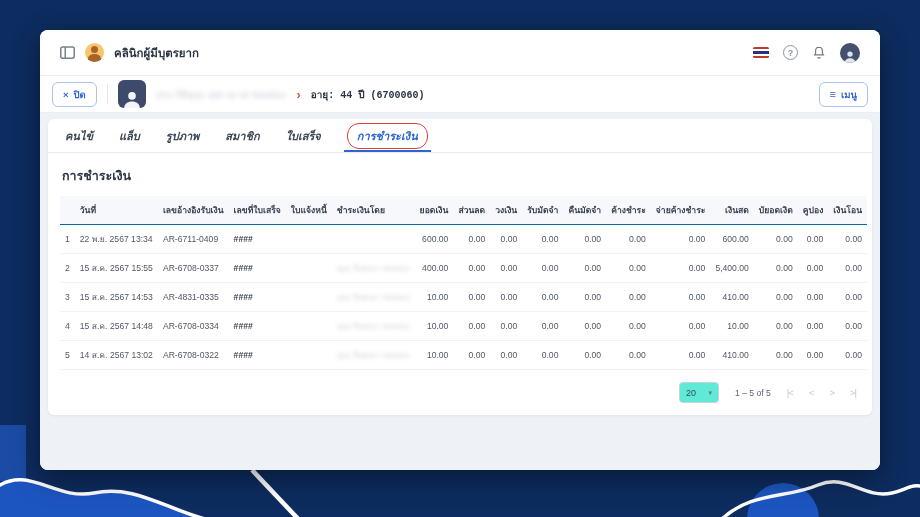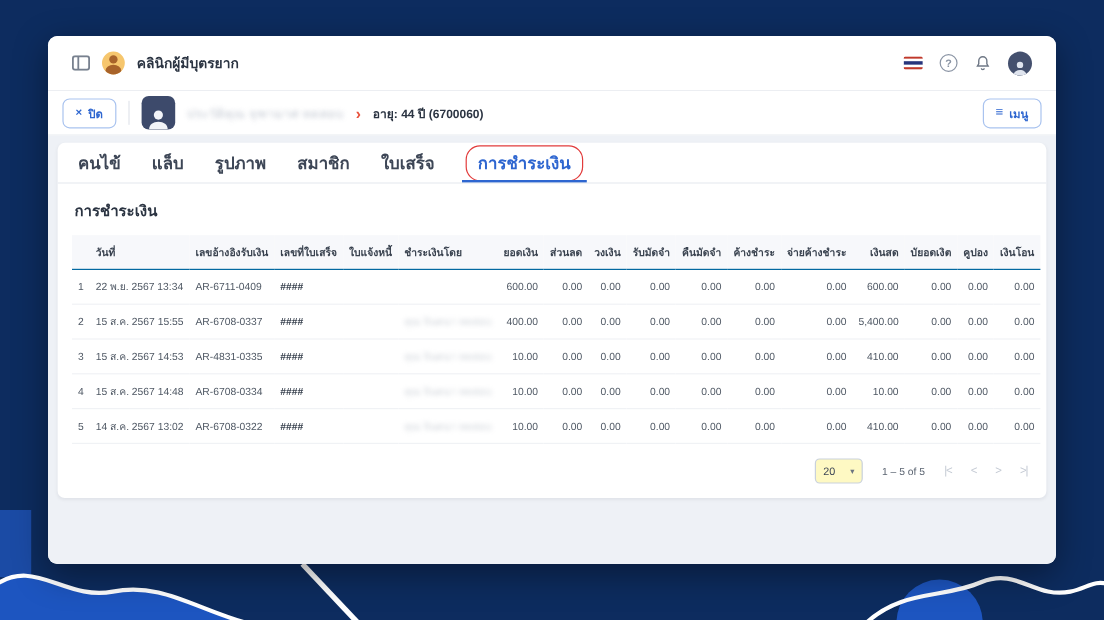--- a/index.html
+++ b/index.html
@@ -35,50 +35,50 @@
   
   .patientbar { height:37px; flex:0 0 37px; display:flex; align-items:center; gap:10px; padding:0 12px;
                 border-bottom:1px solid #eceef2; background:#fff; }
   .btn-outline { display:inline-flex; align-items:center; gap:5px; border:1px solid #a9c3ef; border-radius:6px;
                  background:#fff; color:#2e66d0; font-size:9.5px; font-weight:700; padding:4px 10px; cursor:pointer; }
   .vdivider { width:1px; height:20px; background:#e1e5ec; }
   .patient-avatar { width:28px; height:28px; border-radius:6px; background:#3d4a6b; overflow:hidden;
                     display:flex; align-items:flex-end; justify-content:center; flex:0 0 28px; }
   .redacted-name { font-size:10px; color:#b3bac6; filter:blur(2.4px); opacity:.85; letter-spacing:.5px; }
   .chevron-red { color:#e8503a; font-size:13px; font-weight:700; line-height:1; }
-  .age-text { font-size:10px; font-weight:700; color:#2b3442; }
+  .age-text { font-size:10px; font-weight:700; color:#2b3442;font-family:Liberation Mono, monospace; }
   .menubtn { margin-left:auto; }
   .menu-glyph { font-size:11px; line-height:1; }
 
   
   .bodyarea { flex:1; background:#eef1f6; padding:6px 8px 0; }
   .panel { background:#fff; border-radius:6px; box-shadow:0 1px 3px rgba(16,24,40,.06); overflow:hidden; }
 
   .tabbar { display:flex; align-items:stretch; height:34px; border-bottom:1px solid #e8ebf0; padding:0 4px; }
-  .tab { position:relative; display:flex; align-items:center; padding:0 13px; font-size:14px; font-weight:600;
-         color:#3d4656; cursor:pointer; white-space:nowrap; }
+  .tab { position:relative; display:flex; align-items:center; padding:0 13px; font-size:11px; font-weight:600;
+         color:#3d4656; cursor:pointer; white-space:nowrap;font-style:italic; }
   .tab.active { color:#2e66d0; font-weight:700; }
   .tab.active::after { content:""; position:absolute; left:10px; right:10px; bottom:0; height:2px; background:#2e66d0; }
   .tab .annotated { border:1.5px solid #e23c3c; border-radius:12px; padding:3px 9px; }
 
   .content { padding:13px 12px 12px; }
   .section-title { font-size:12.5px; font-weight:700; color:#2b3442; margin:0 0 10px 2px; }
 
   table { width:100%; border-collapse:collapse; table-layout:auto; }
   th, td { font-size:8.6px; padding:7px 5px; white-space:nowrap; text-align:left; }
   thead tr { background:#f7f8fb; }
   th { color:#39424f; font-weight:700; border-bottom:1px solid #0369a1; }
   td { color:#4f5864; border-bottom:1px solid #f0f2f5; }
   th.num, td.num { text-align:right; }
   td.receipt { color:#39424f; font-weight:700; }
   .redacted { filter:blur(2.2px); opacity:.5; color:#9aa3b0; }
 
   .pagination { display:flex; align-items:center; justify-content:flex-end; gap:16px; margin-top:12px; padding-right:4px; }
   .page-size { display:flex; align-items:center; justify-content:space-between; width:40px; height:21px;
-               border:1px solid #c9d1dc; border-radius:4px; padding:0 6px; font-size:9px; color:#3d4656; cursor:pointer; background:#fef9c3; }
+               border:1px solid #c9d1dc; border-radius:4px; padding:0 6px; font-size:9px; color:#3d4656; cursor:pointer; background:#5eead4; }
   .page-size .caret { font-size:7px; color:#6b7480; }
   .range-label { font-size:8.6px; color:#5c6572;text-align:center; }
   .pager { display:flex; align-items:center; gap:16px; }
   .pager span { font-size:9.5px; color:#c3c9d3; letter-spacing:-1px; cursor:default; }
 </style>
 </head>
 <body>
 
 <div class="stage">
 

